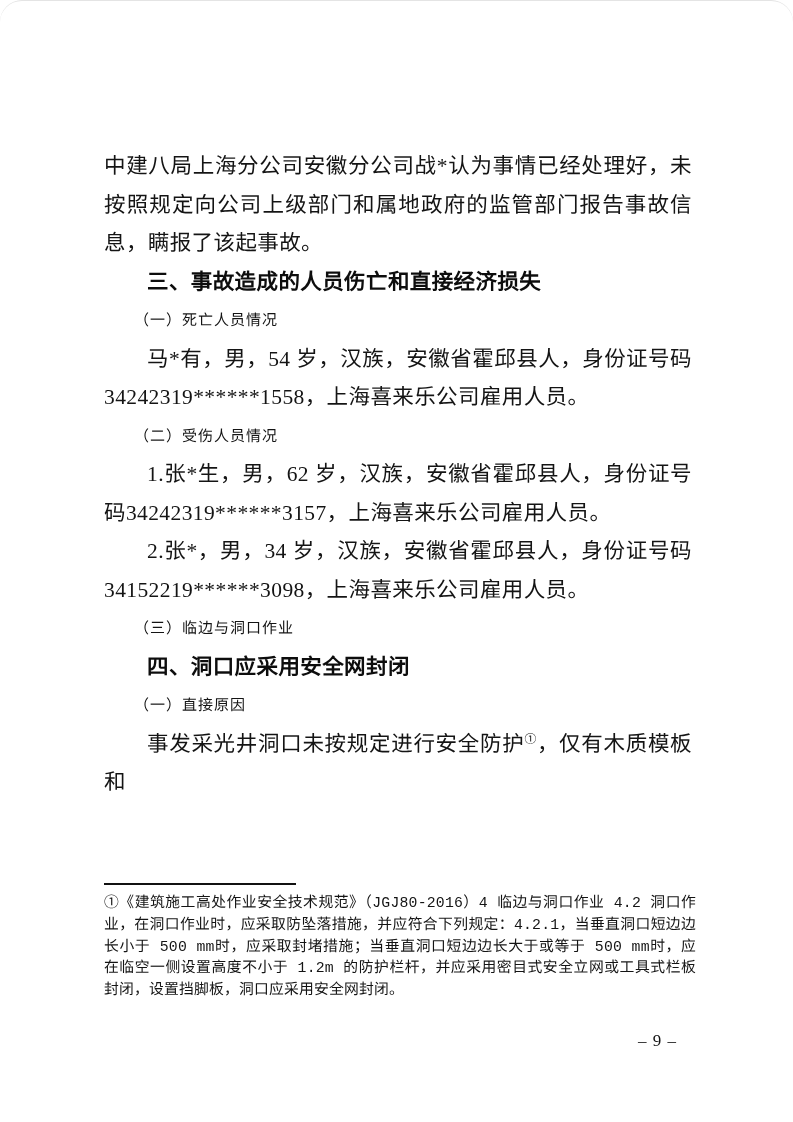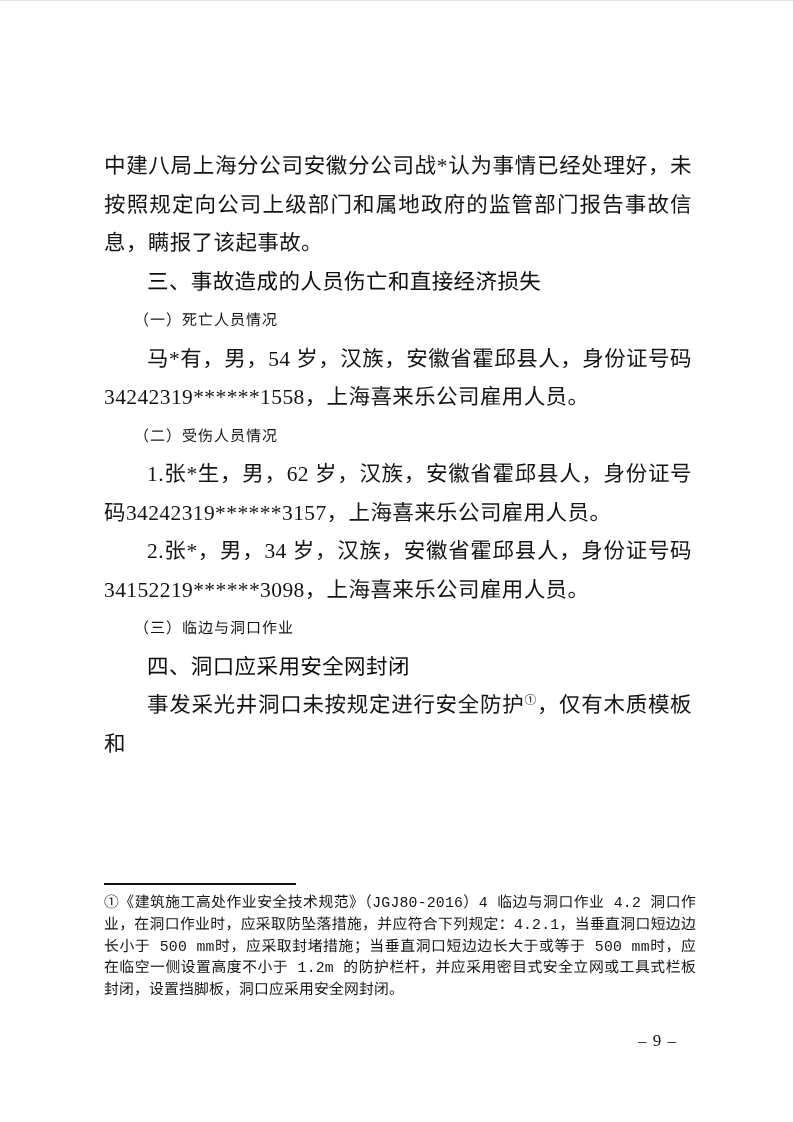--- a/index.html
+++ b/index.html
@@ -10,20 +10,21 @@
   .page {
     position: relative;
     width: 793px;
     height: 1122px;
     background: #ffffff;
     color: #141414;
     font-family: "Liberation Serif", "DejaVu Serif", serif;
     overflow: hidden;
     border-top: 1px solid #e4e4e4;
     box-sizing: border-box;
+    border-radius: 22px;
   }
   .content {
     position: absolute;
     left: 104px;
     top: 146px;
     width: 588px;
   }
   .para {
     margin: 0;
     font-size: 21.5px;
@@ -31,21 +32,21 @@
     letter-spacing: 0.4px;
     text-align: justify;
     text-indent: 2em;
   }
   .para.continuation {
     text-indent: 0;
   }
   .heading {
     margin: 0;
     font-family: "Liberation Sans", "DejaVu Sans", sans-serif;
-    font-weight: 400;
+    font-weight: 700;
     font-size: 21.5px;
     line-height: 38.5px;
     letter-spacing: 0.4px;
     text-indent: 2em;
     color: #0d0d0d;
   }
   .subheading {
     margin: 0;
     font-size: 15px;
     line-height: 38.5px;
@@ -106,20 +107,21 @@
 
     <p class="para">1.张*生，男，62 岁，汉族，安徽省霍邱县人，身份证号码34242319******3157，上海喜来乐公司雇用人员。</p>
 
     <p class="para">2.张*，男，34 岁，汉族，安徽省霍邱县人，身份证号码34152219******3098，上海喜来乐公司雇用人员。</p>
 
     <p class="subheading">（三）临边与洞口作业</p>
 
 
     <p class="heading">四、洞口应采用安全网封闭</p>
 
+    <p class="subheading">（一）直接原因</p>
 
     <p class="para"><span>事发采光井洞口未按规定进行安全防护</span><sup class="fn-ref">①</sup><span>，仅有木质模板和</span></p>
 
   </div>
 
   <div class="footnote">
     <div class="fn-sep"></div>
     <p class="fn-text">①《建筑施工高处作业安全技术规范》（JGJ80-2016）4 临边与洞口作业 4.2 洞口作业，在洞口作业时，应采取防坠落措施，并应符合下列规定：4.2.1，当垂直洞口短边边长小于 500 mm时，应采取封堵措施；当垂直洞口短边边长大于或等于 500 mm时，应在临空一侧设置高度不小于 1.2m 的防护栏杆，并应采用密目式安全立网或工具式栏板封闭，设置挡脚板，洞口应采用安全网封闭。</p>
   </div>
 

